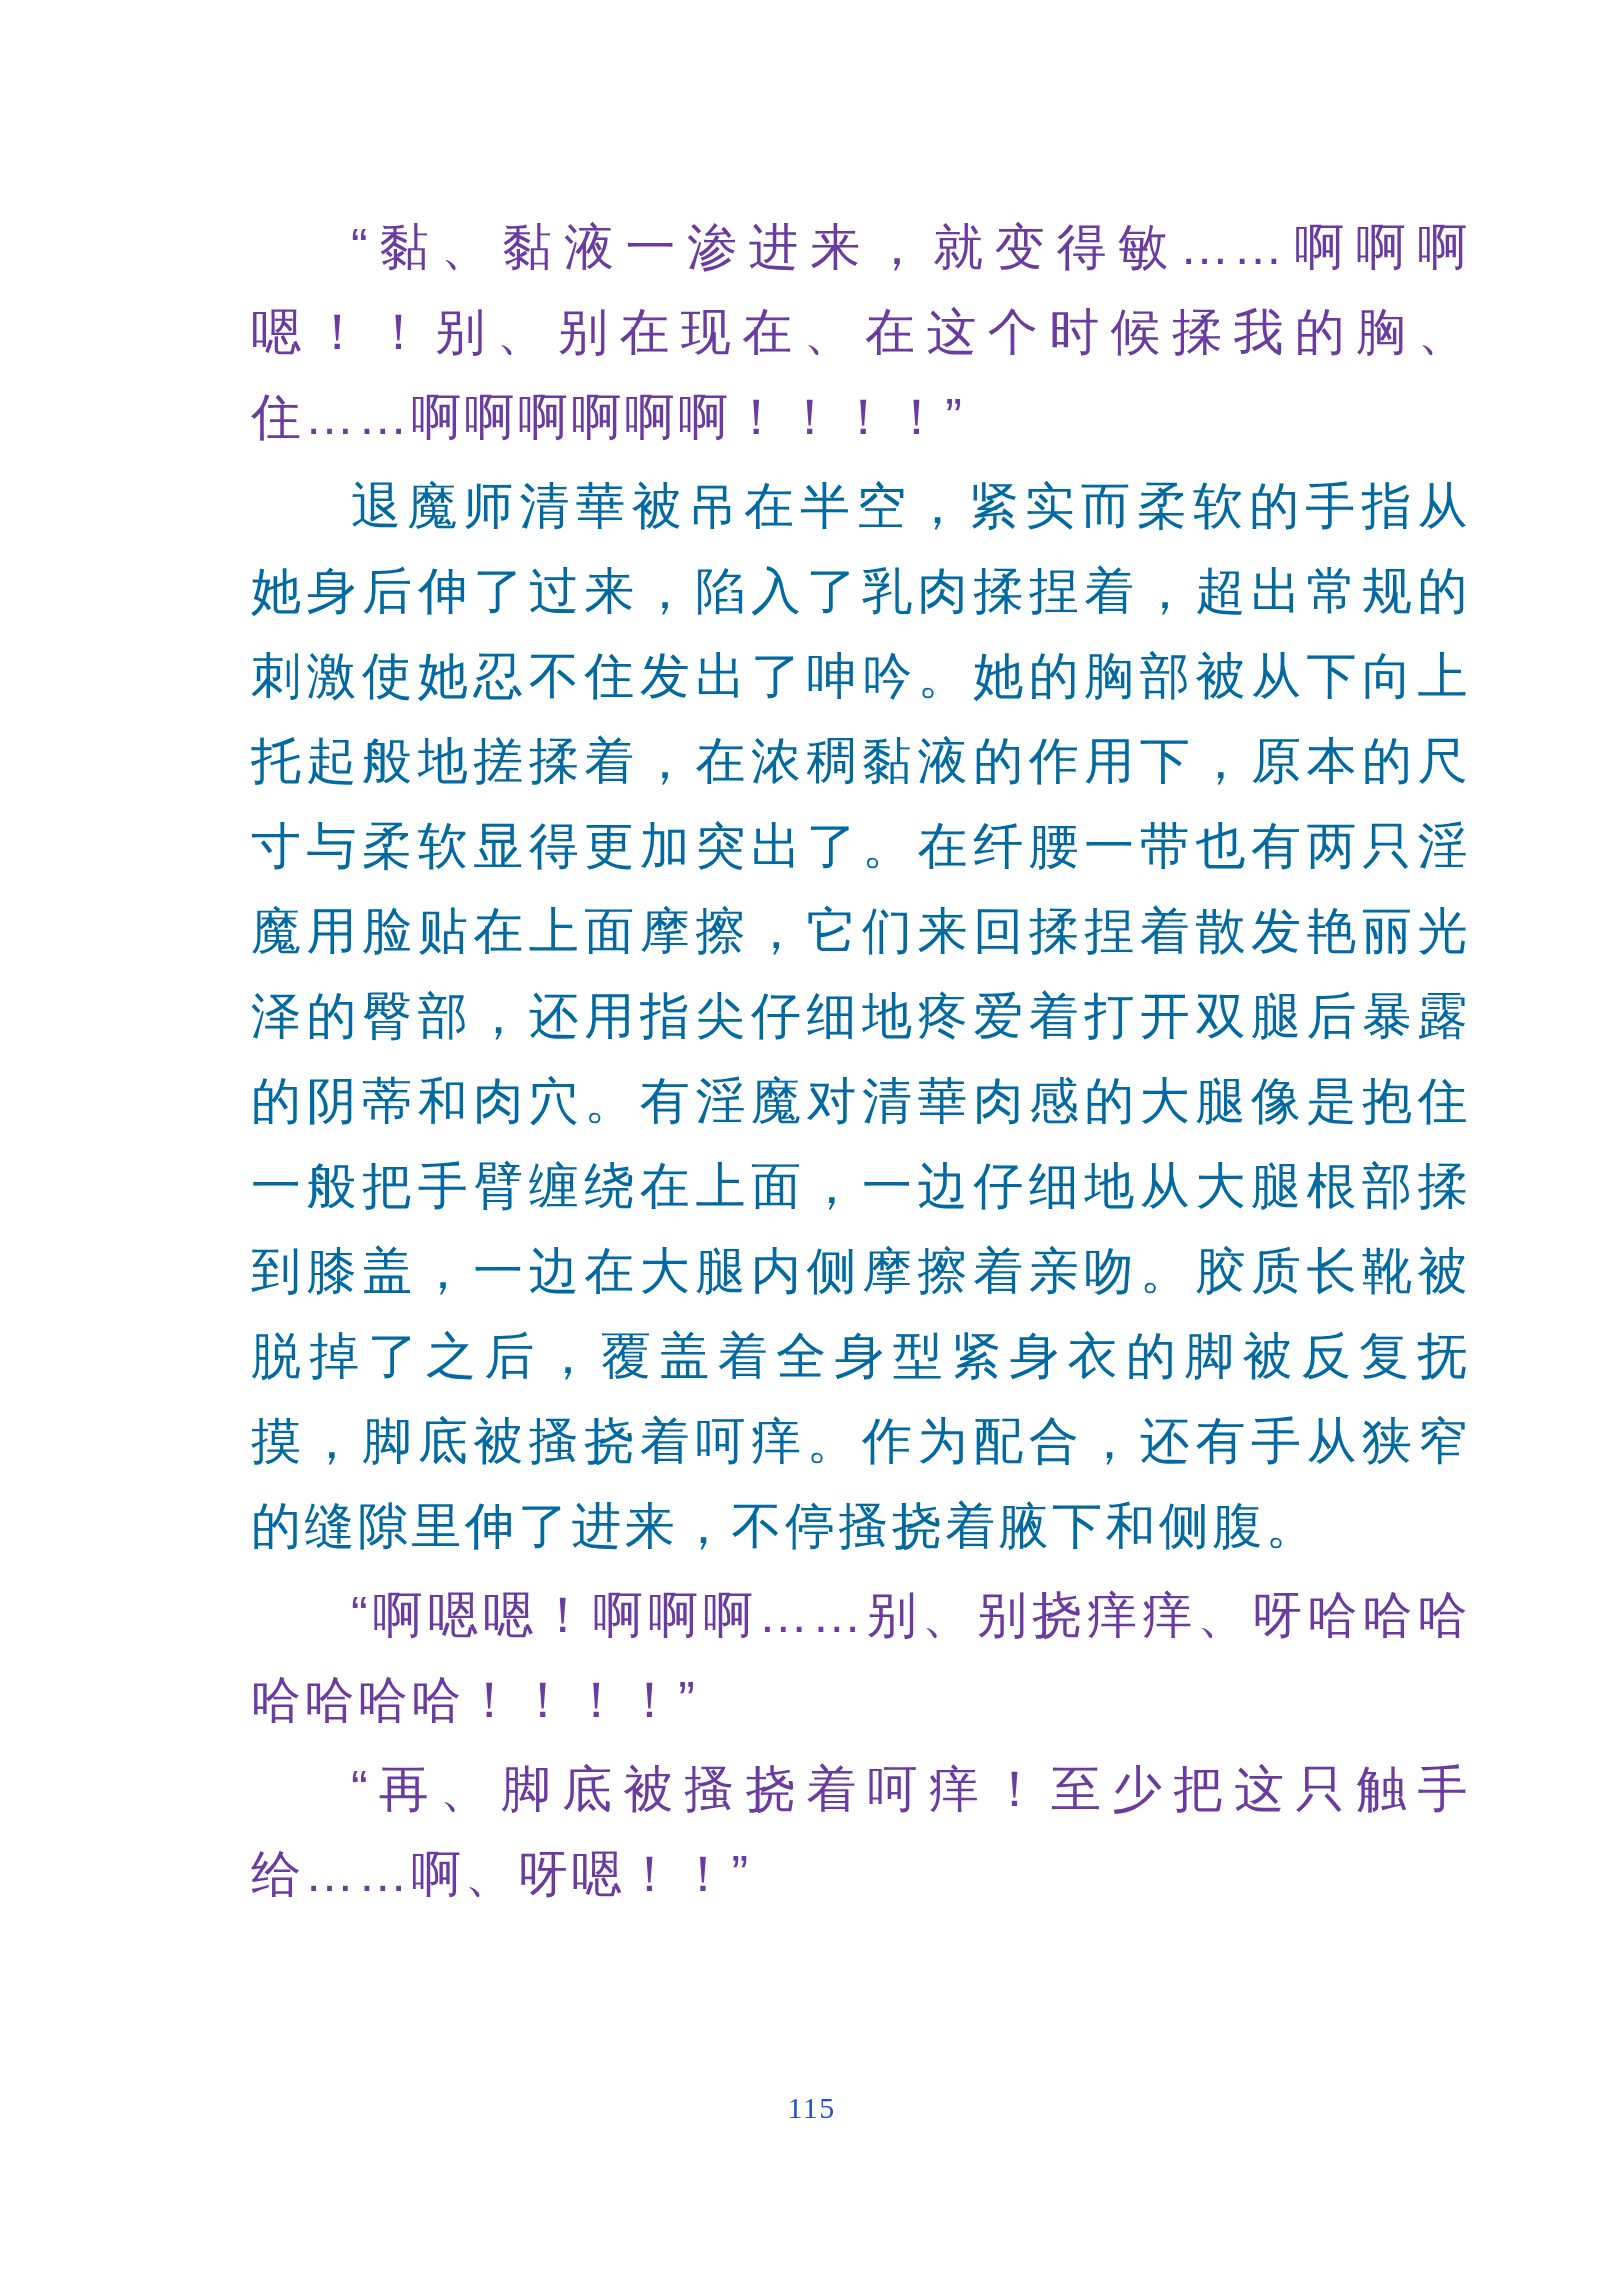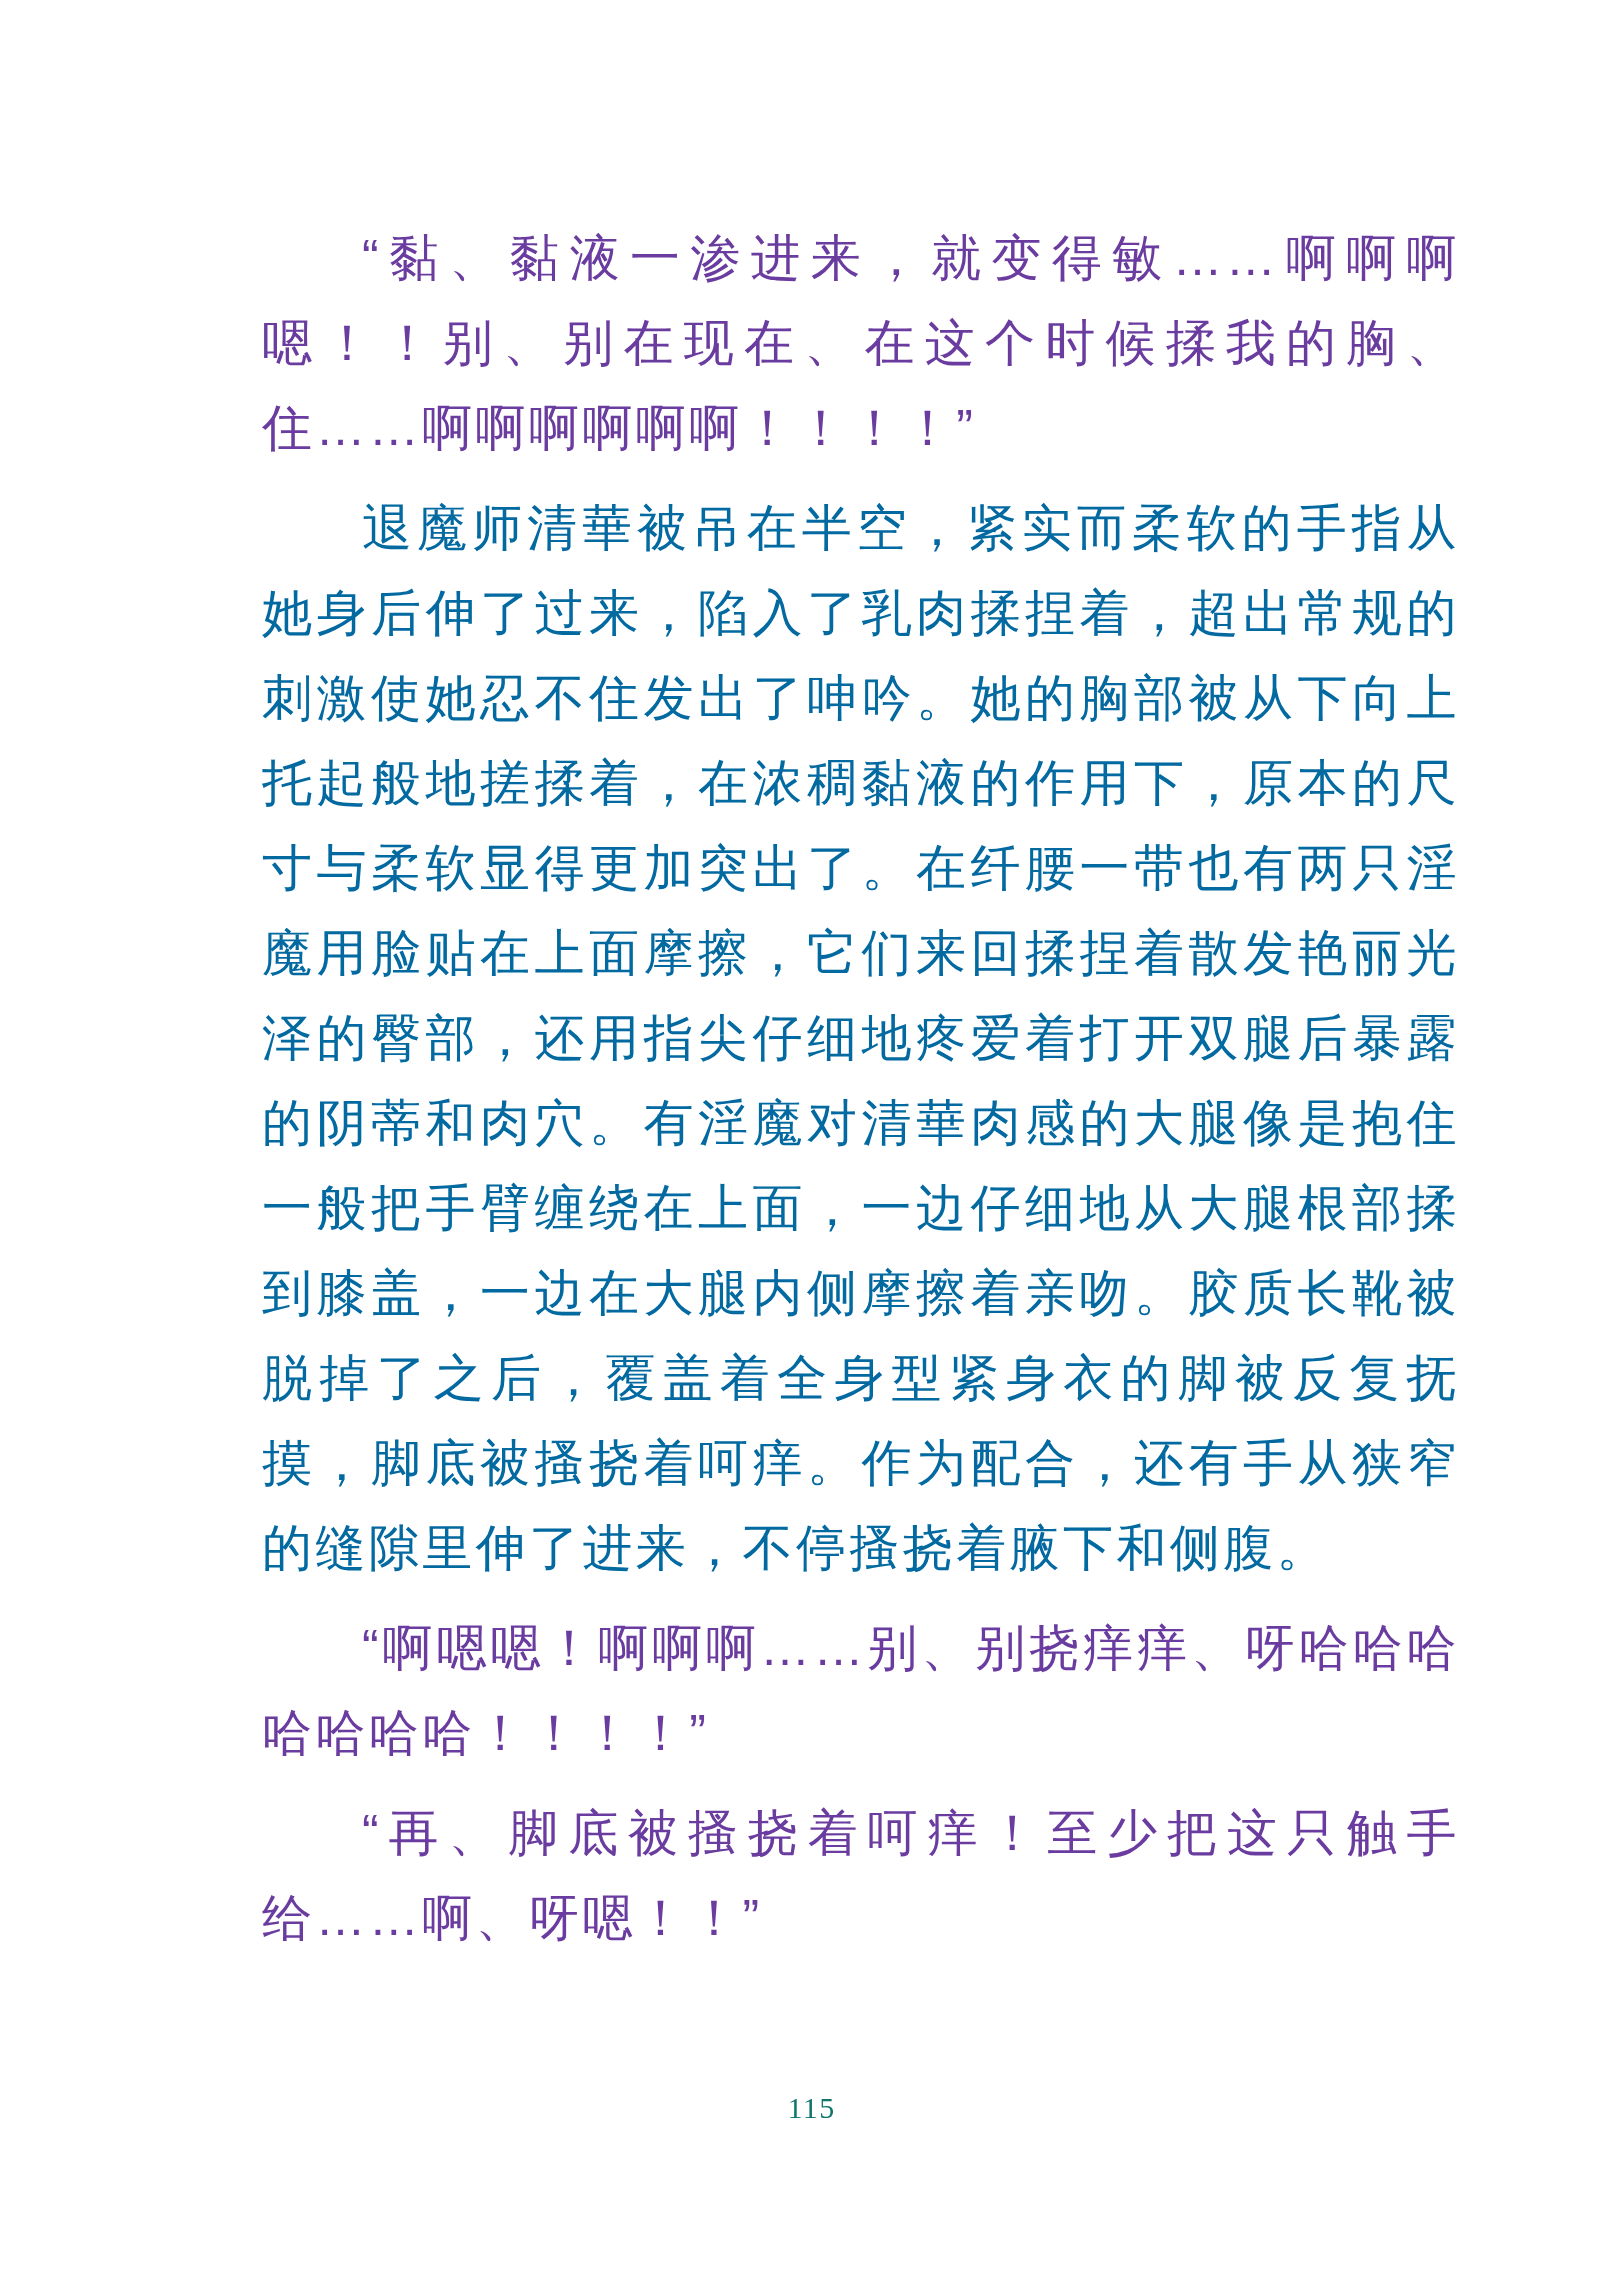--- a/index.html
+++ b/index.html
@@ -22,36 +22,36 @@
     width: 1228px;
     font-size: 50px;
     line-height: 85px;
     letter-spacing: 3.4px;
     text-align: justify;
     text-justify: inter-character;
     word-break: break-all;
     overflow-wrap: anywhere;
   }
   .para {
-    margin: 15px;
+    margin: 4px;
     padding: 0;
     text-indent: 2em;
   }
   .para.purple { color: #6B3CA0; }
   .para.black  { color: #0369a1; }
   .page-number {
     position: absolute;
     top: 2093px;
     left: 0;
     width: 1623px;
     text-align: center;
     font-size: 30px;
     line-height: 30px;
     letter-spacing: 1.4px;
-    color: #0f766e;
+    color: #1d4ed8;
     font-family: "Liberation Serif", serif;
   }
 </style>
 </head>
 <body>
 
 <div class="page">
   <main class="text-block" id="paragraph-container">
       <p class="para purple">“黏、黏液一渗进来，就变得敏……啊啊啊嗯！！别、别在现在、在这个时候揉我的胸、住……啊啊啊啊啊啊！！！！”</p>
       <p class="para black">退魔师清華被吊在半空，紧实而柔软的手指从她身后伸了过来，陷入了乳肉揉捏着，超出常规的刺激使她忍不住发出了呻吟。她的胸部被从下向上托起般地搓揉着，在浓稠黏液的作用下，原本的尺寸与柔软显得更加突出了。在纤腰一带也有两只淫魔用脸贴在上面摩擦，它们来回揉捏着散发艳丽光泽的臀部，还用指尖仔细地疼爱着打开双腿后暴露的阴蒂和肉穴。有淫魔对清華肉感的大腿像是抱住一般把手臂缠绕在上面，一边仔细地从大腿根部揉到膝盖，一边在大腿内侧摩擦着亲吻。胶质长靴被脱掉了之后，覆盖着全身型紧身衣的脚被反复抚摸，脚底被搔挠着呵痒。作为配合，还有手从狭窄的缝隙里伸了进来，不停搔挠着腋下和侧腹。</p>

